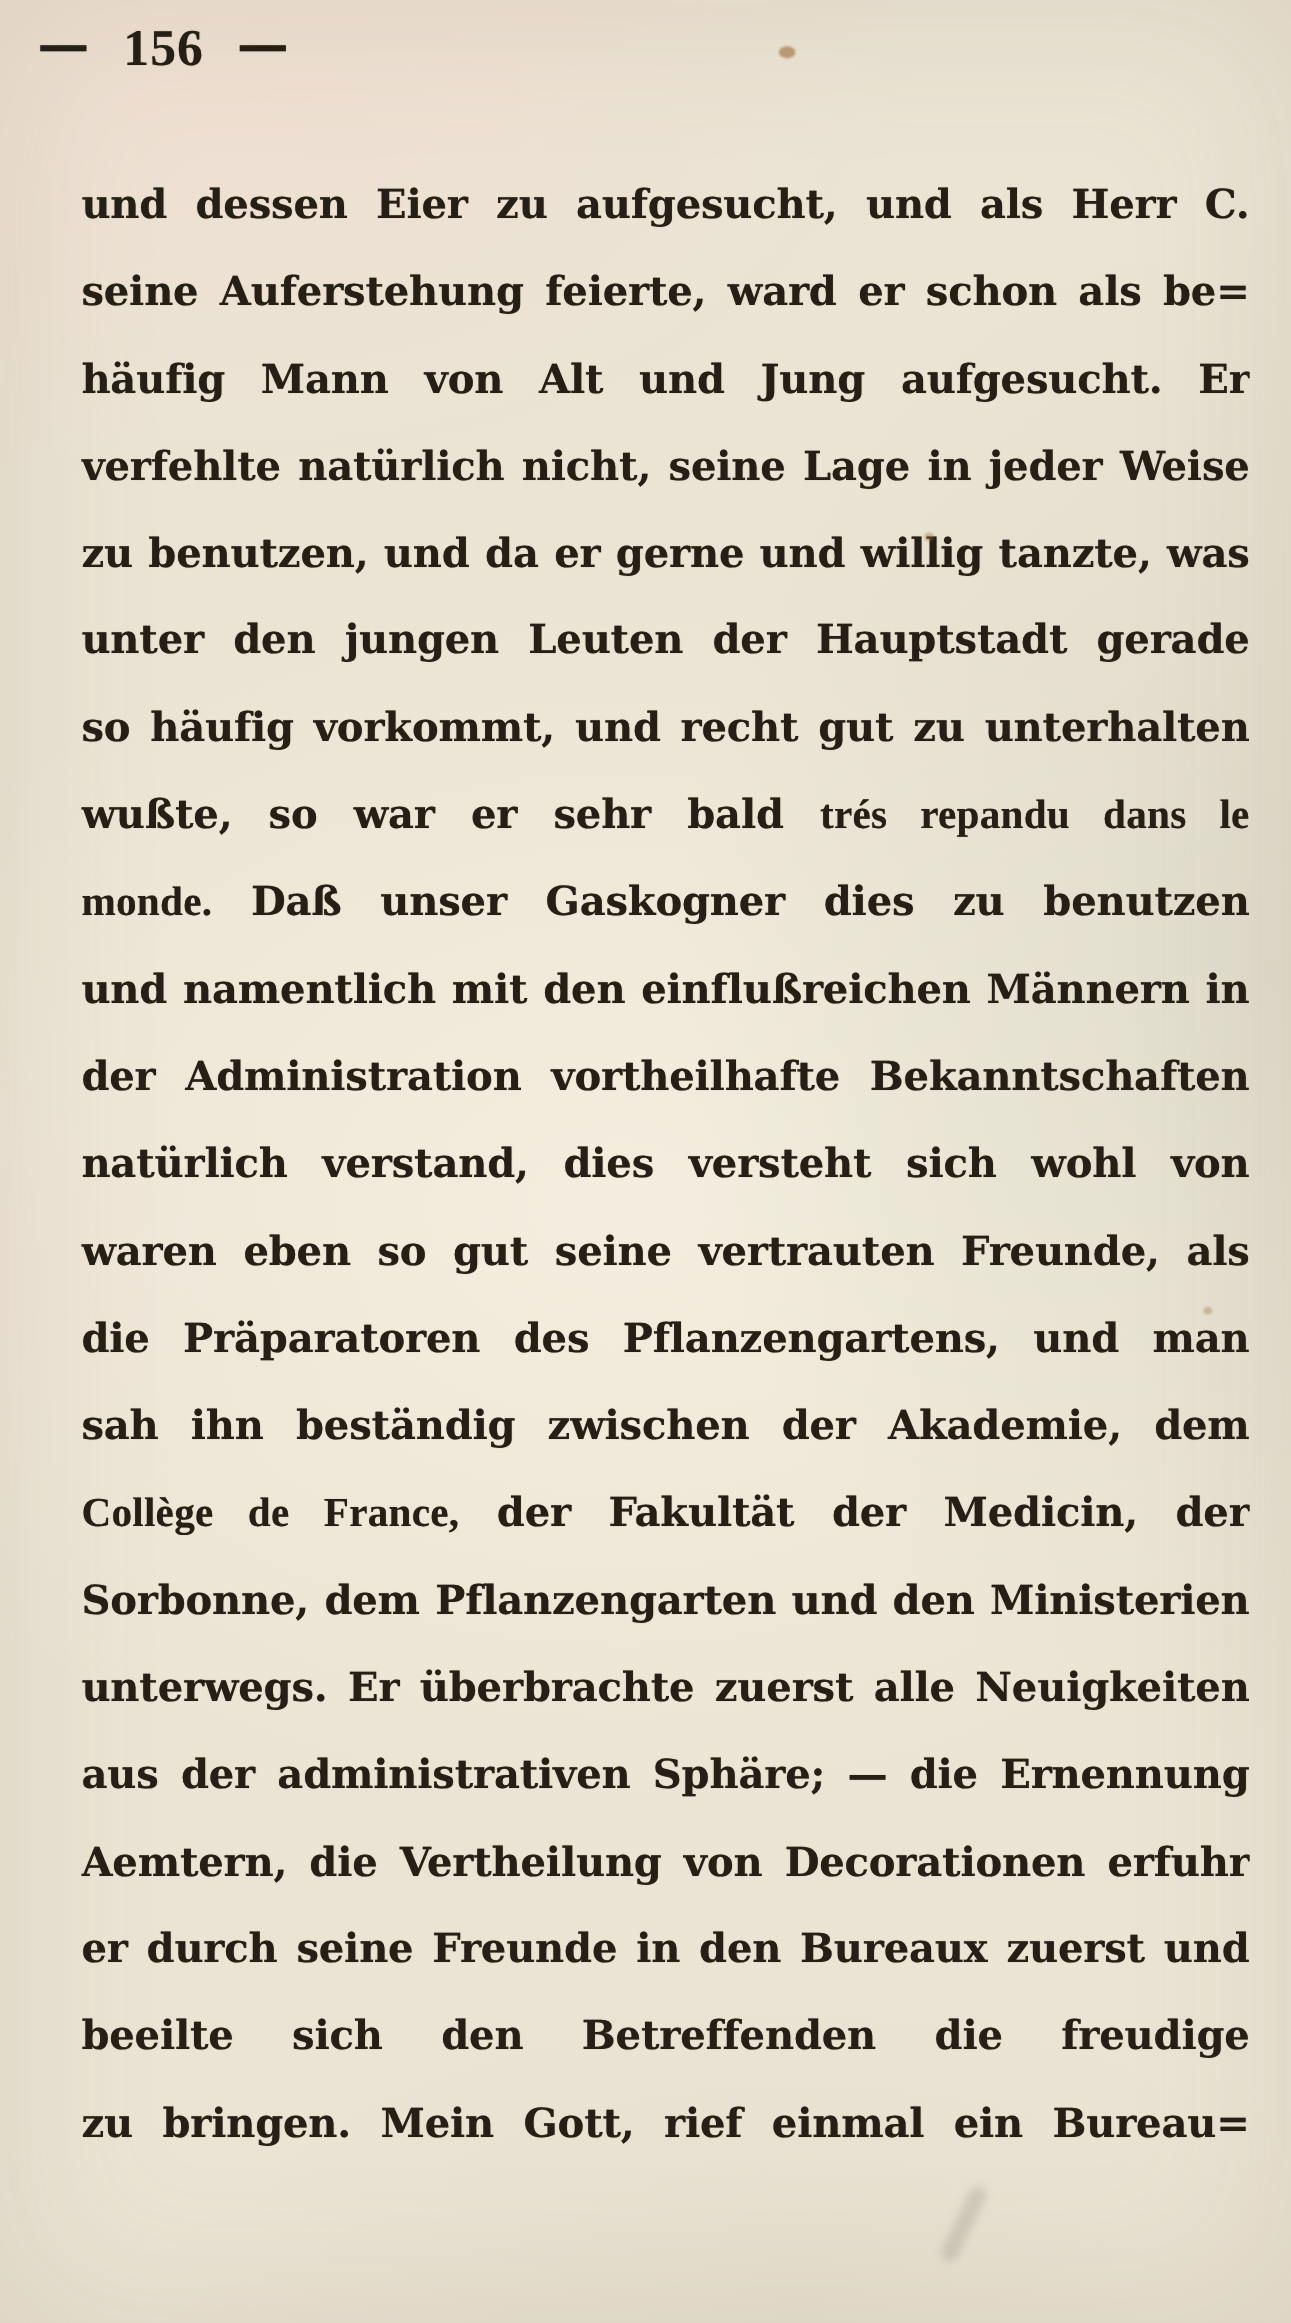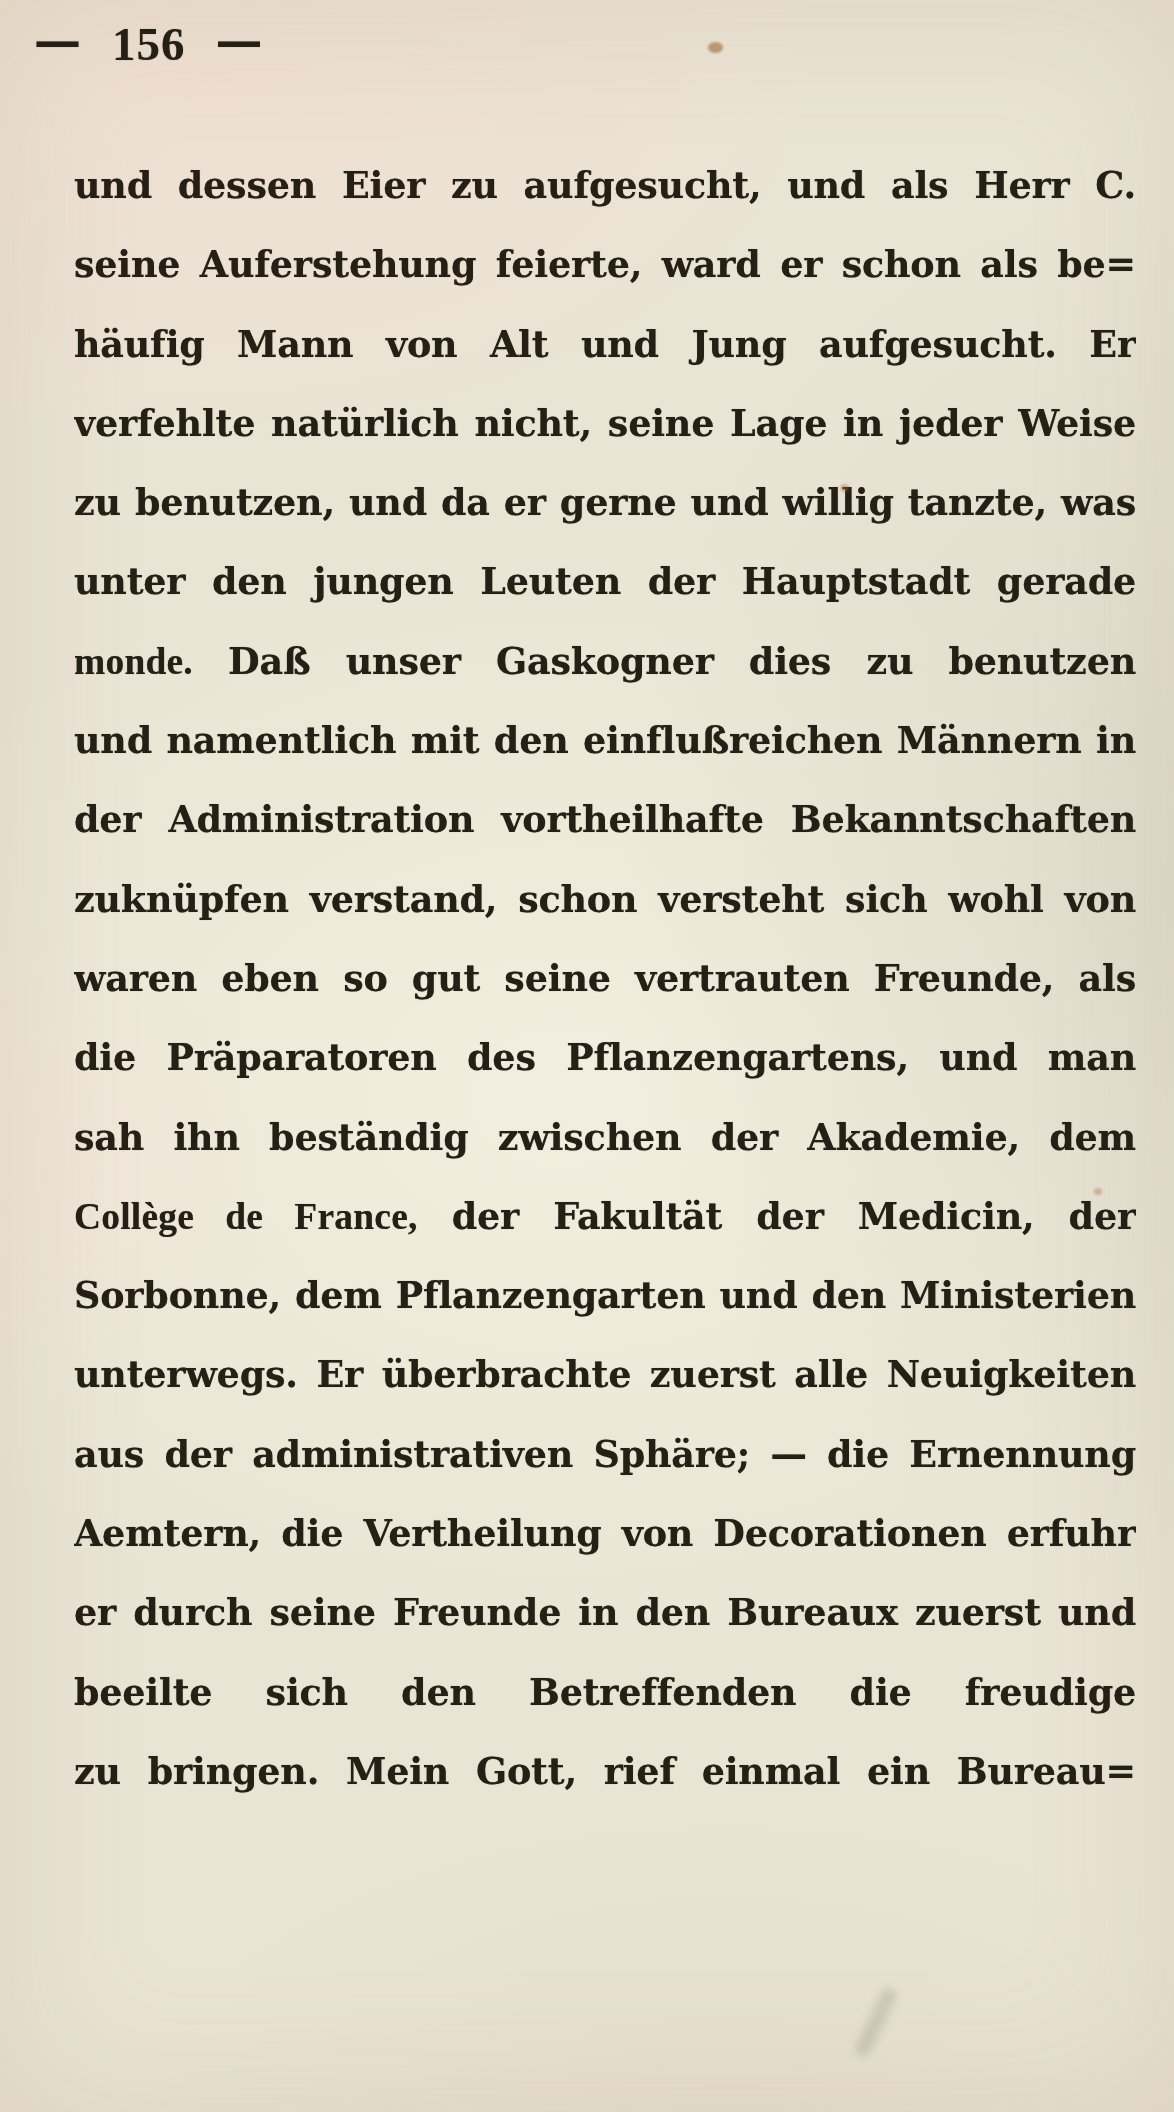--- a/index.html
+++ b/index.html
@@ -100,24 +100,26 @@
     <span class="dash">—</span><span class="pagenum">156</span><span class="dash">—</span>
   </div>
 
   <div class="body-text" id="body-text">
       <div class="line"><span class="seg fraktur">und dessen Eier zu aufgesucht, und als Herr C.</span></div>
       <div class="line"><span class="seg fraktur">seine Auferstehung feierte, ward er schon als be=</span></div>
       <div class="line"><span class="seg fraktur">häufig Mann von Alt und Jung aufgesucht. Er</span></div>
       <div class="line"><span class="seg fraktur">verfehlte natürlich nicht, seine Lage in jeder Weise</span></div>
       <div class="line"><span class="seg fraktur">zu benutzen, und da er gerne und willig tanzte, was</span></div>
       <div class="line"><span class="seg fraktur">unter den jungen Leuten der Hauptstadt gerade nicht</span></div>
+      <div class="line"><span class="seg fraktur">so häufig vorkommt, und recht gut zu unterhalten</span></div>
+      <div class="line"><span class="seg fraktur">wußte, so war er sehr bald </span><span class="seg roman">trés repandu dans le</span></div>
       <div class="line"><span class="seg roman">monde.</span><span class="seg fraktur"> Daß unser Gaskogner dies zu benutzen</span></div>
       <div class="line"><span class="seg fraktur">und namentlich mit den einflußreichen Männern in</span></div>
       <div class="line"><span class="seg fraktur">der Administration vortheilhafte Bekanntschaften an=</span></div>
-      <div class="line"><span class="seg fraktur">zuknüpfen verstand, schon versteht sich wohl von</span></div>
+      <div class="line"><span class="seg fraktur">natürlich verstand, dies versteht sich wohl von</span></div>
       <div class="line"><span class="seg fraktur">waren eben so gut seine vertrauten Freunde, als</span></div>
       <div class="line"><span class="seg fraktur">die Präparatoren des Pflanzengartens, und man</span></div>
       <div class="line"><span class="seg fraktur">sah ihn beständig zwischen der Akademie, dem</span></div>
       <div class="line"><span class="seg roman">Collège de France,</span><span class="seg fraktur"> der Fakultät der Medicin, der</span></div>
       <div class="line"><span class="seg fraktur">Sorbonne, dem Pflanzengarten und den Ministerien</span></div>
       <div class="line"><span class="seg fraktur">unterwegs. Er überbrachte zuerst alle Neuigkeiten</span></div>
       <div class="line"><span class="seg fraktur">aus der administrativen Sphäre; — die Ernennung zu</span></div>
       <div class="line"><span class="seg fraktur">Aemtern, die Vertheilung von Decorationen erfuhr</span></div>
       <div class="line"><span class="seg fraktur">er durch seine Freunde in den Bureaux zuerst und</span></div>
       <div class="line"><span class="seg fraktur">beeilte sich den Betreffenden die freudige Botschaft</span></div>

